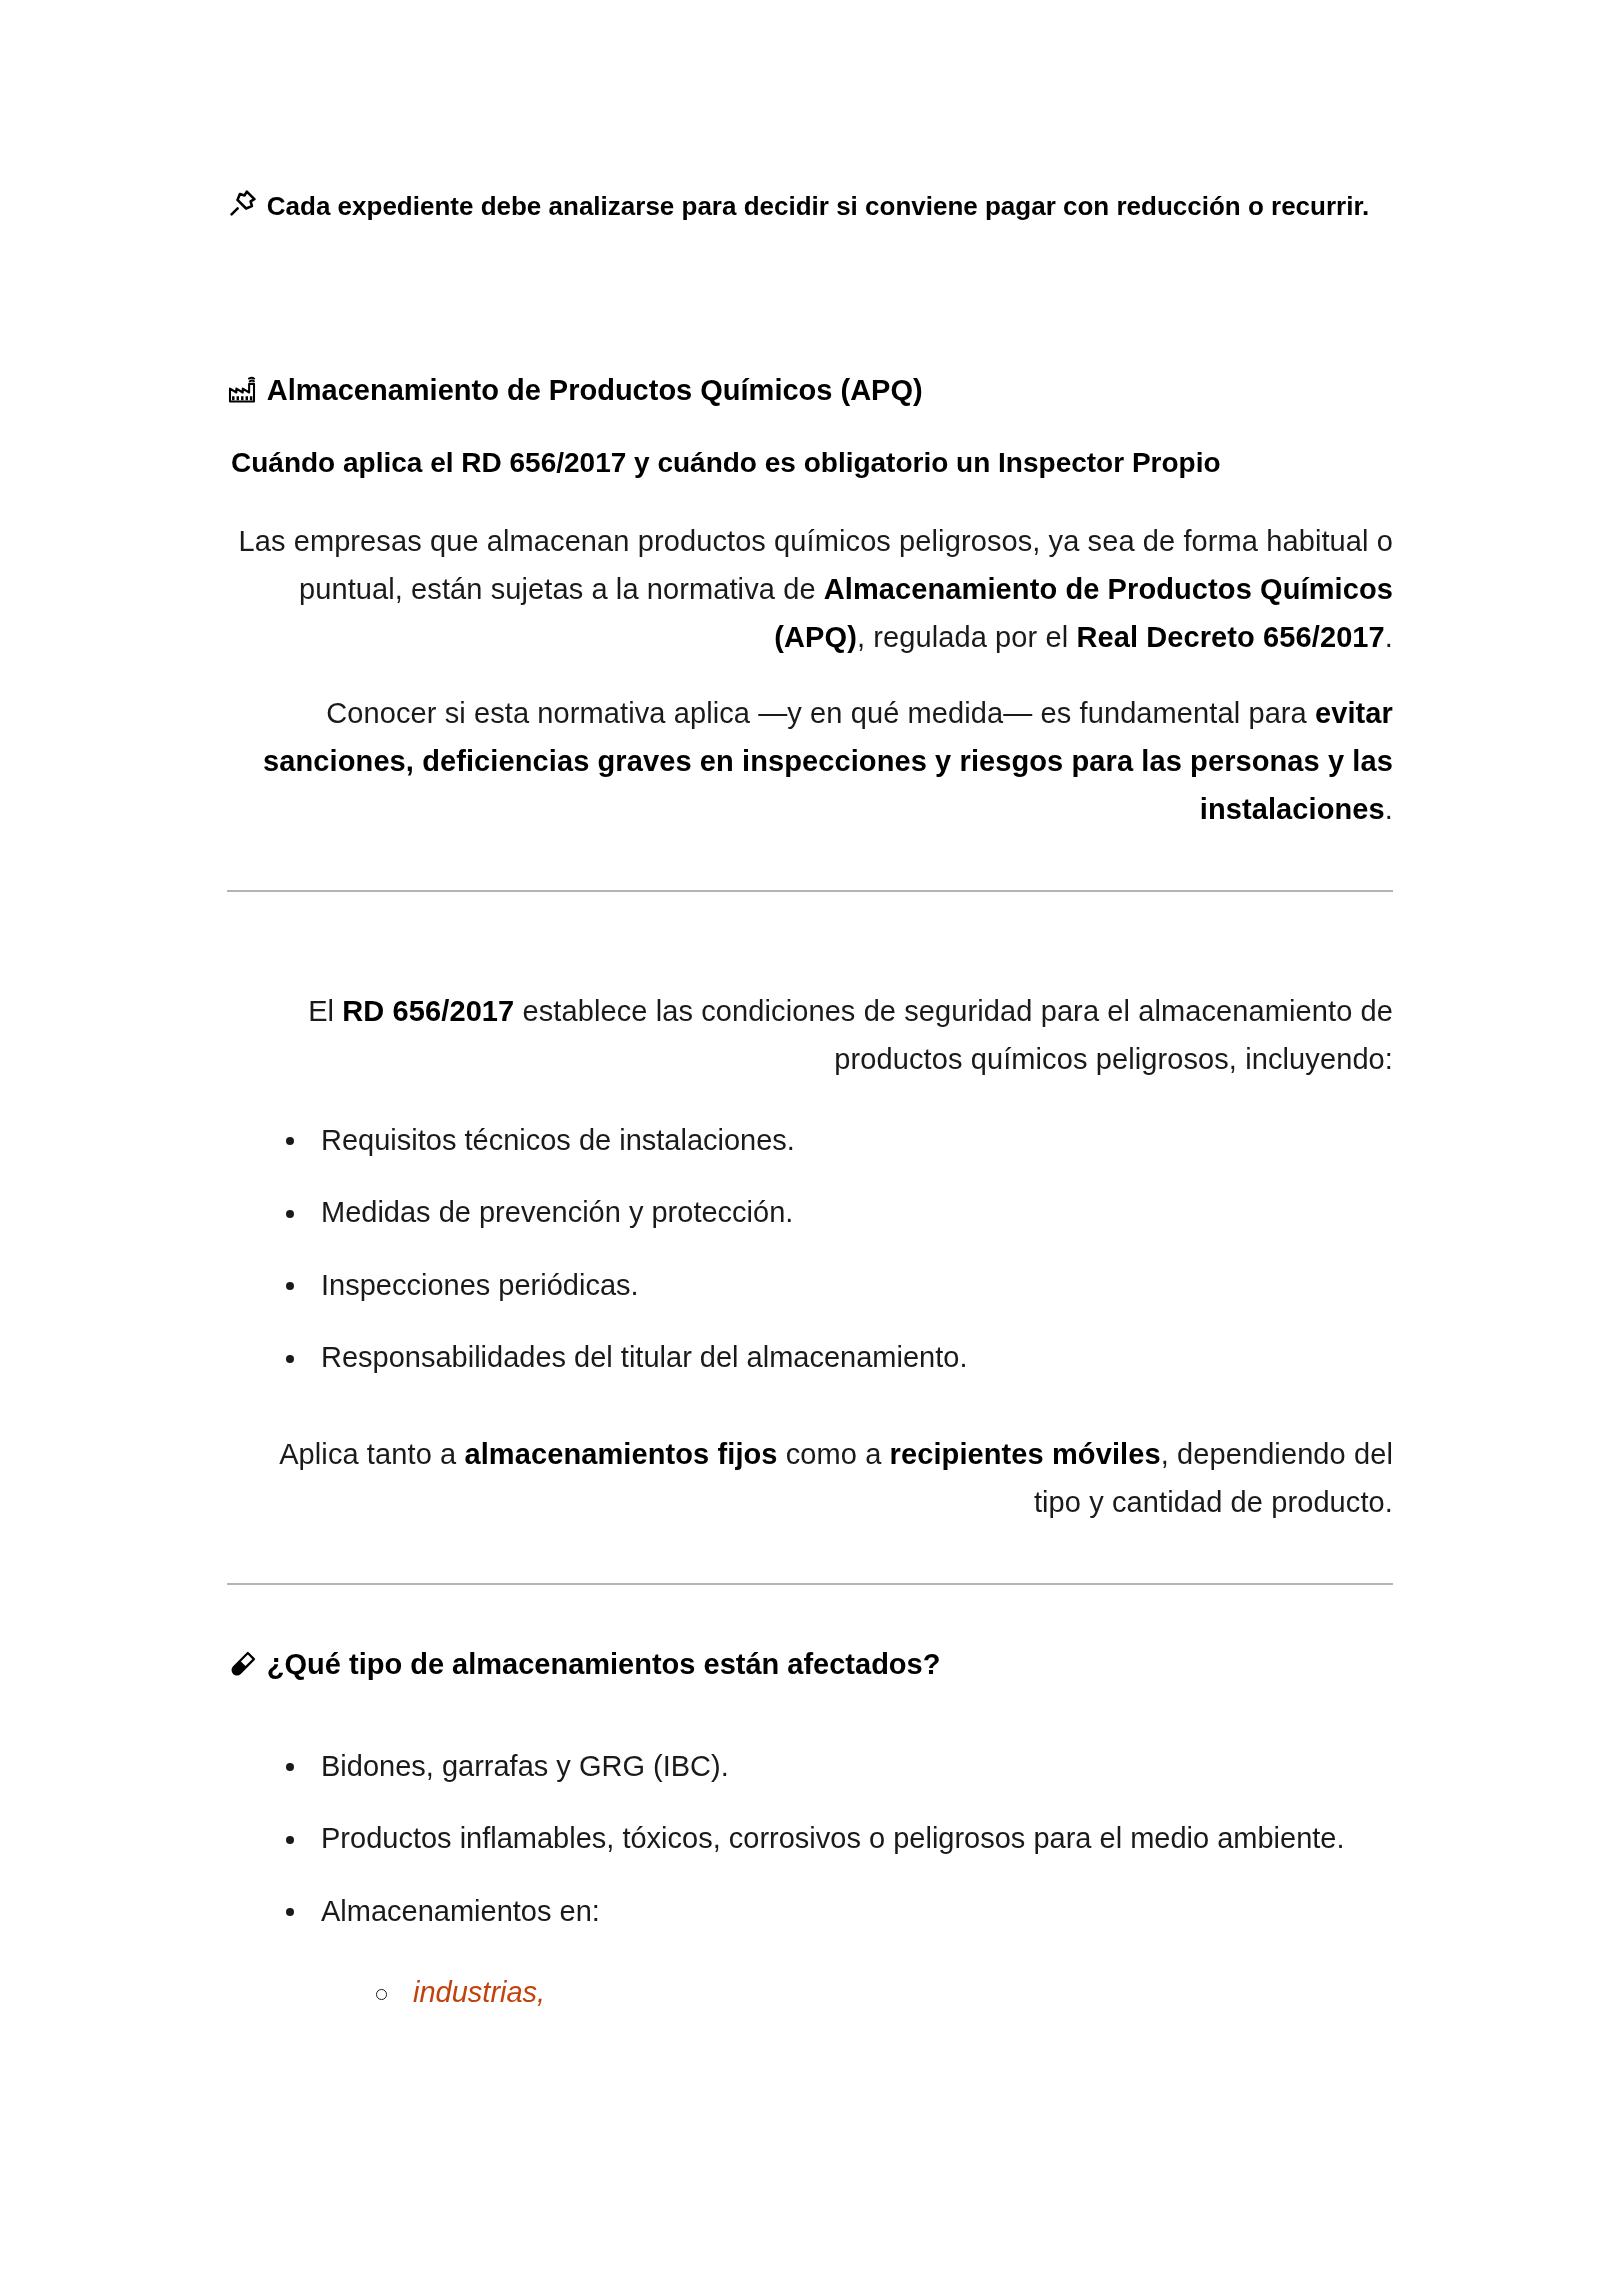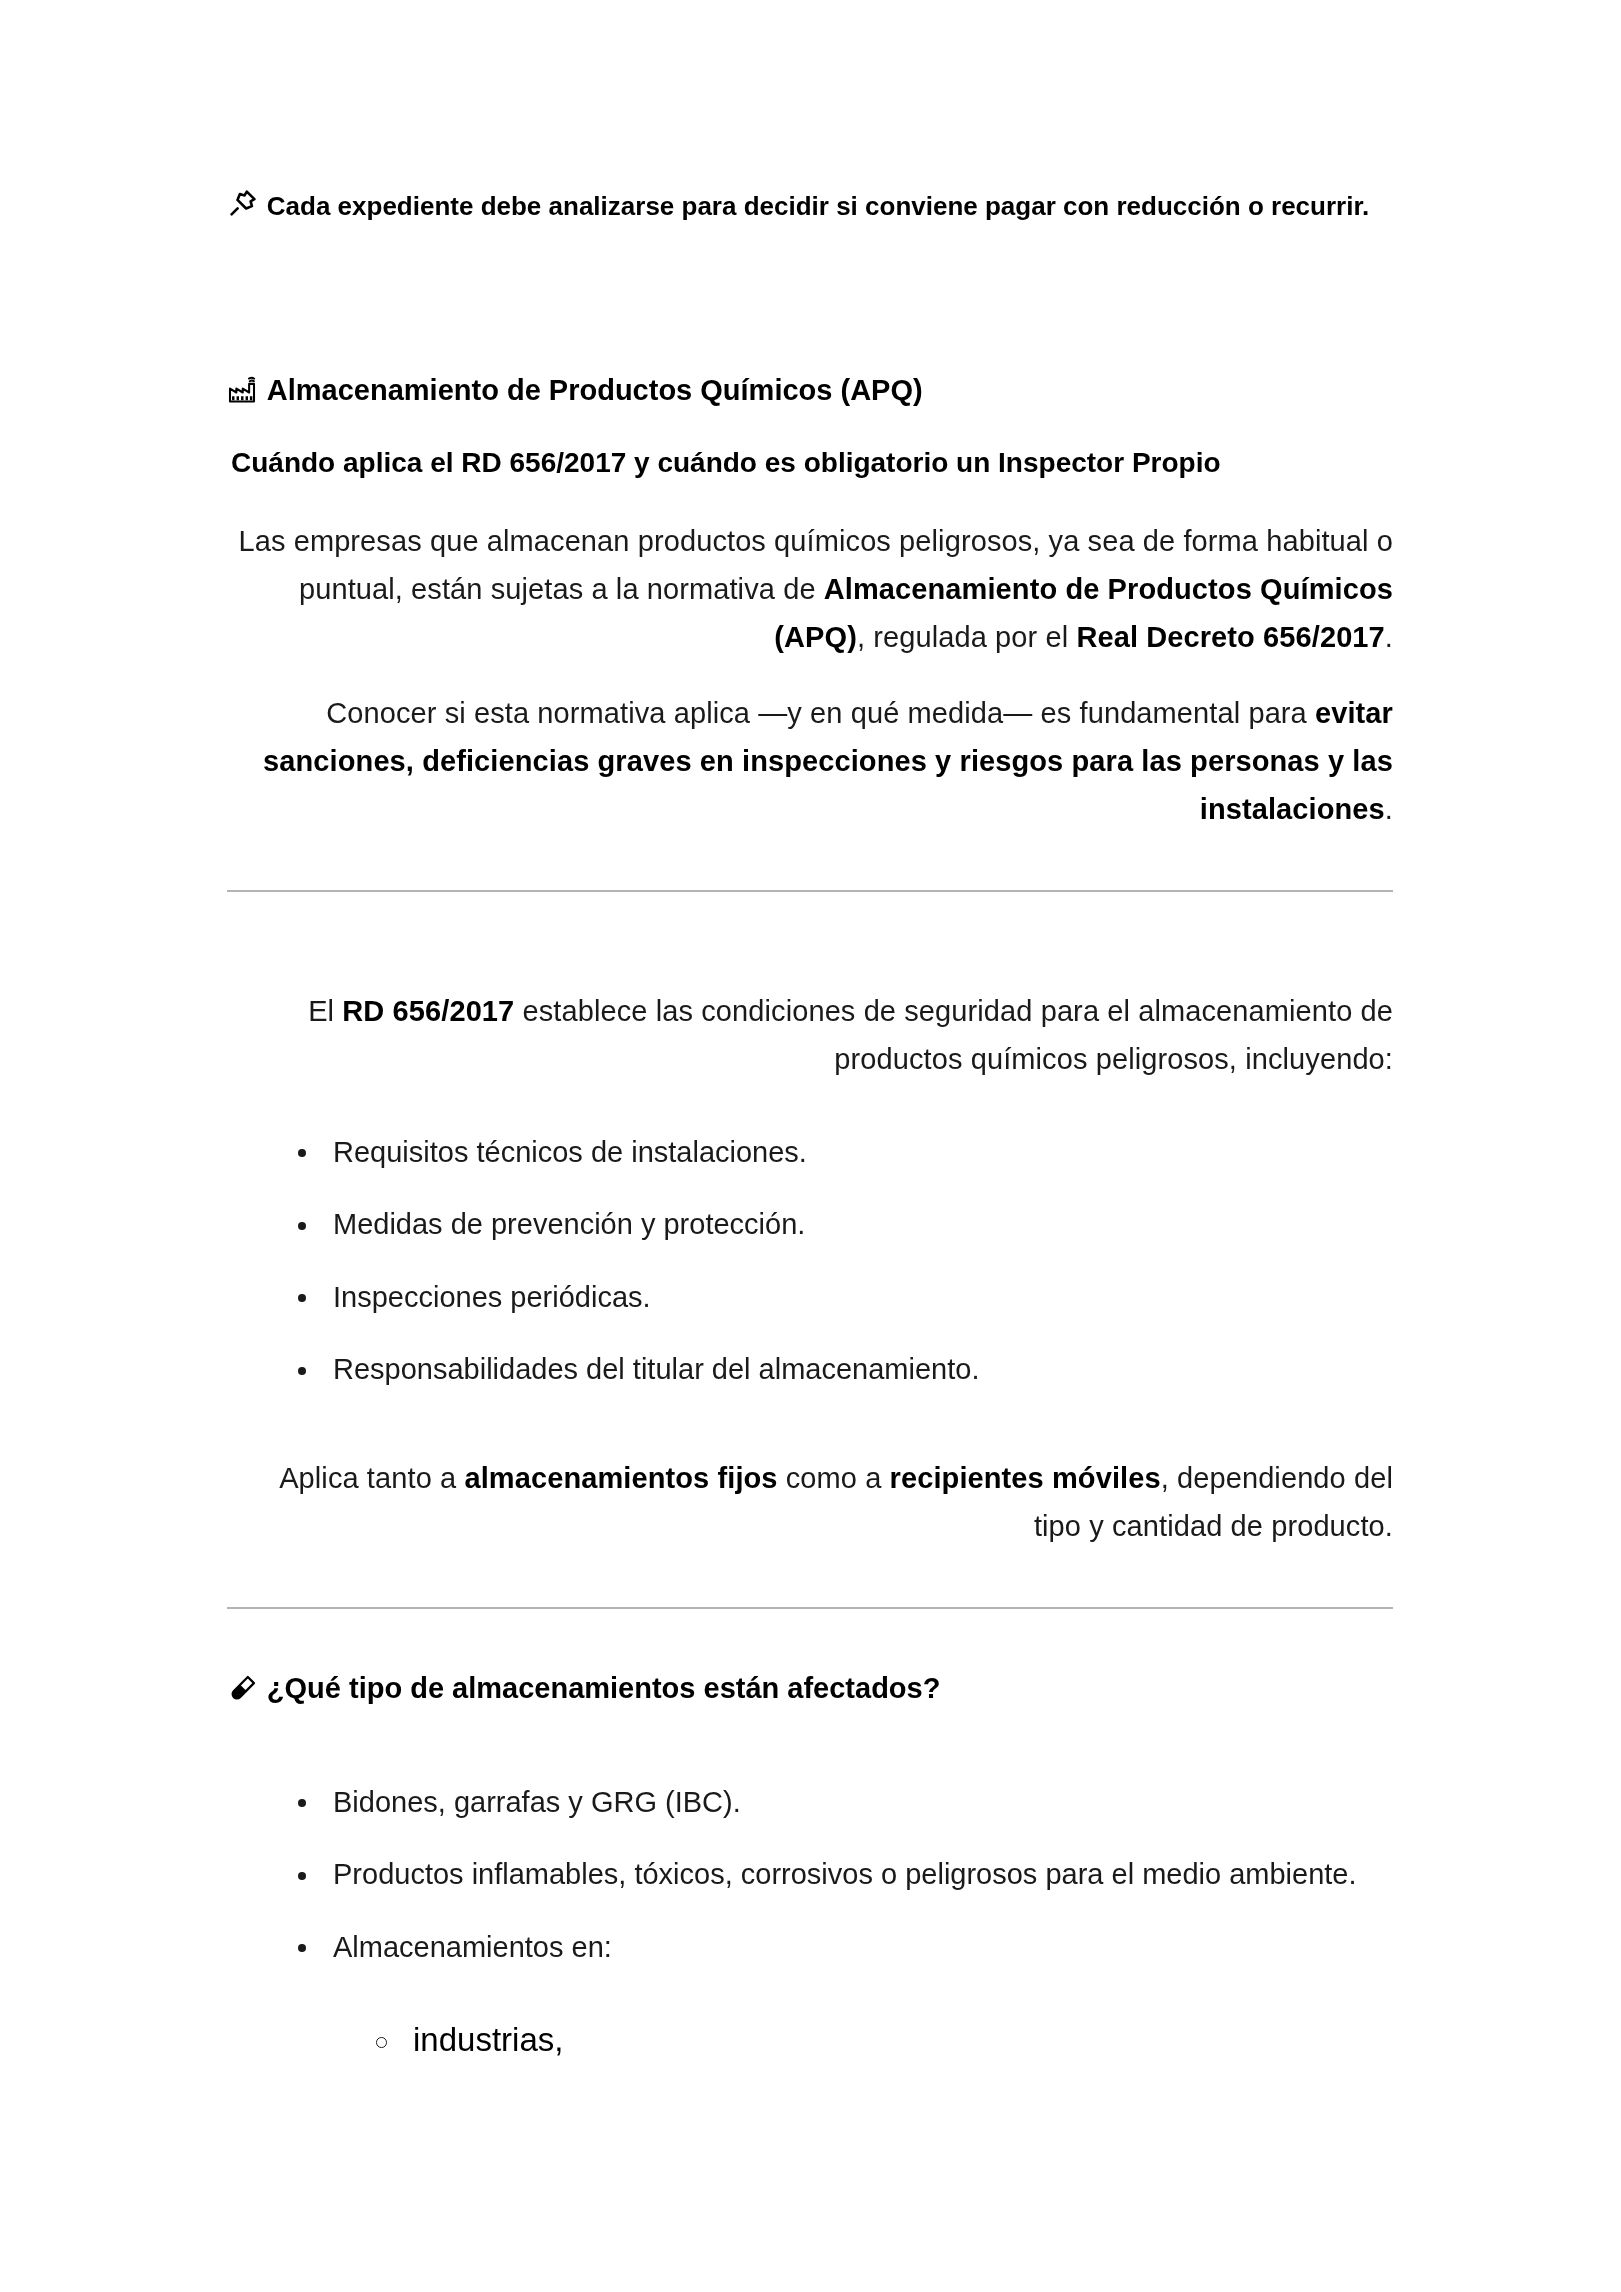--- a/index.html
+++ b/index.html
@@ -93,21 +93,21 @@
     border: none;
     border-top: 2px solid #b4b4b4;
     margin: 0;
     width: 1166px;
     height: 0;
   }
 
   
   ul.bullets {
     list-style: none;
-    margin: 12px;
+    margin: 0;
     padding: 0;
   }
   ul.bullets > li {
     position: relative;
     padding-left: 94px;
     font-size: 29px;
     line-height: 48px;
     color: #1a1a1a;
     margin: 0 0 24.5px 0;
   }
@@ -124,24 +124,25 @@
   }
 
   ul.subbullets {
     list-style: none;
     margin: 0;
     padding: 0;
   }
   ul.subbullets > li {
     position: relative;
     padding-left: 186px;
-    font-size: 33px;
+    font-size: 29px;
     line-height: 48px;
-    color: #000000;
+    color: #c2410c;
     margin: 0 0 24.5px 0;
+    font-style: italic;
   }
   ul.subbullets > li::before {
     content: "";
     position: absolute;
     left: 149px;
     top: 21.6px;
     width: 10.8px;
     height: 10.8px;
     border-radius: 50%;
     border: 1.6px solid #1a1a1a;

